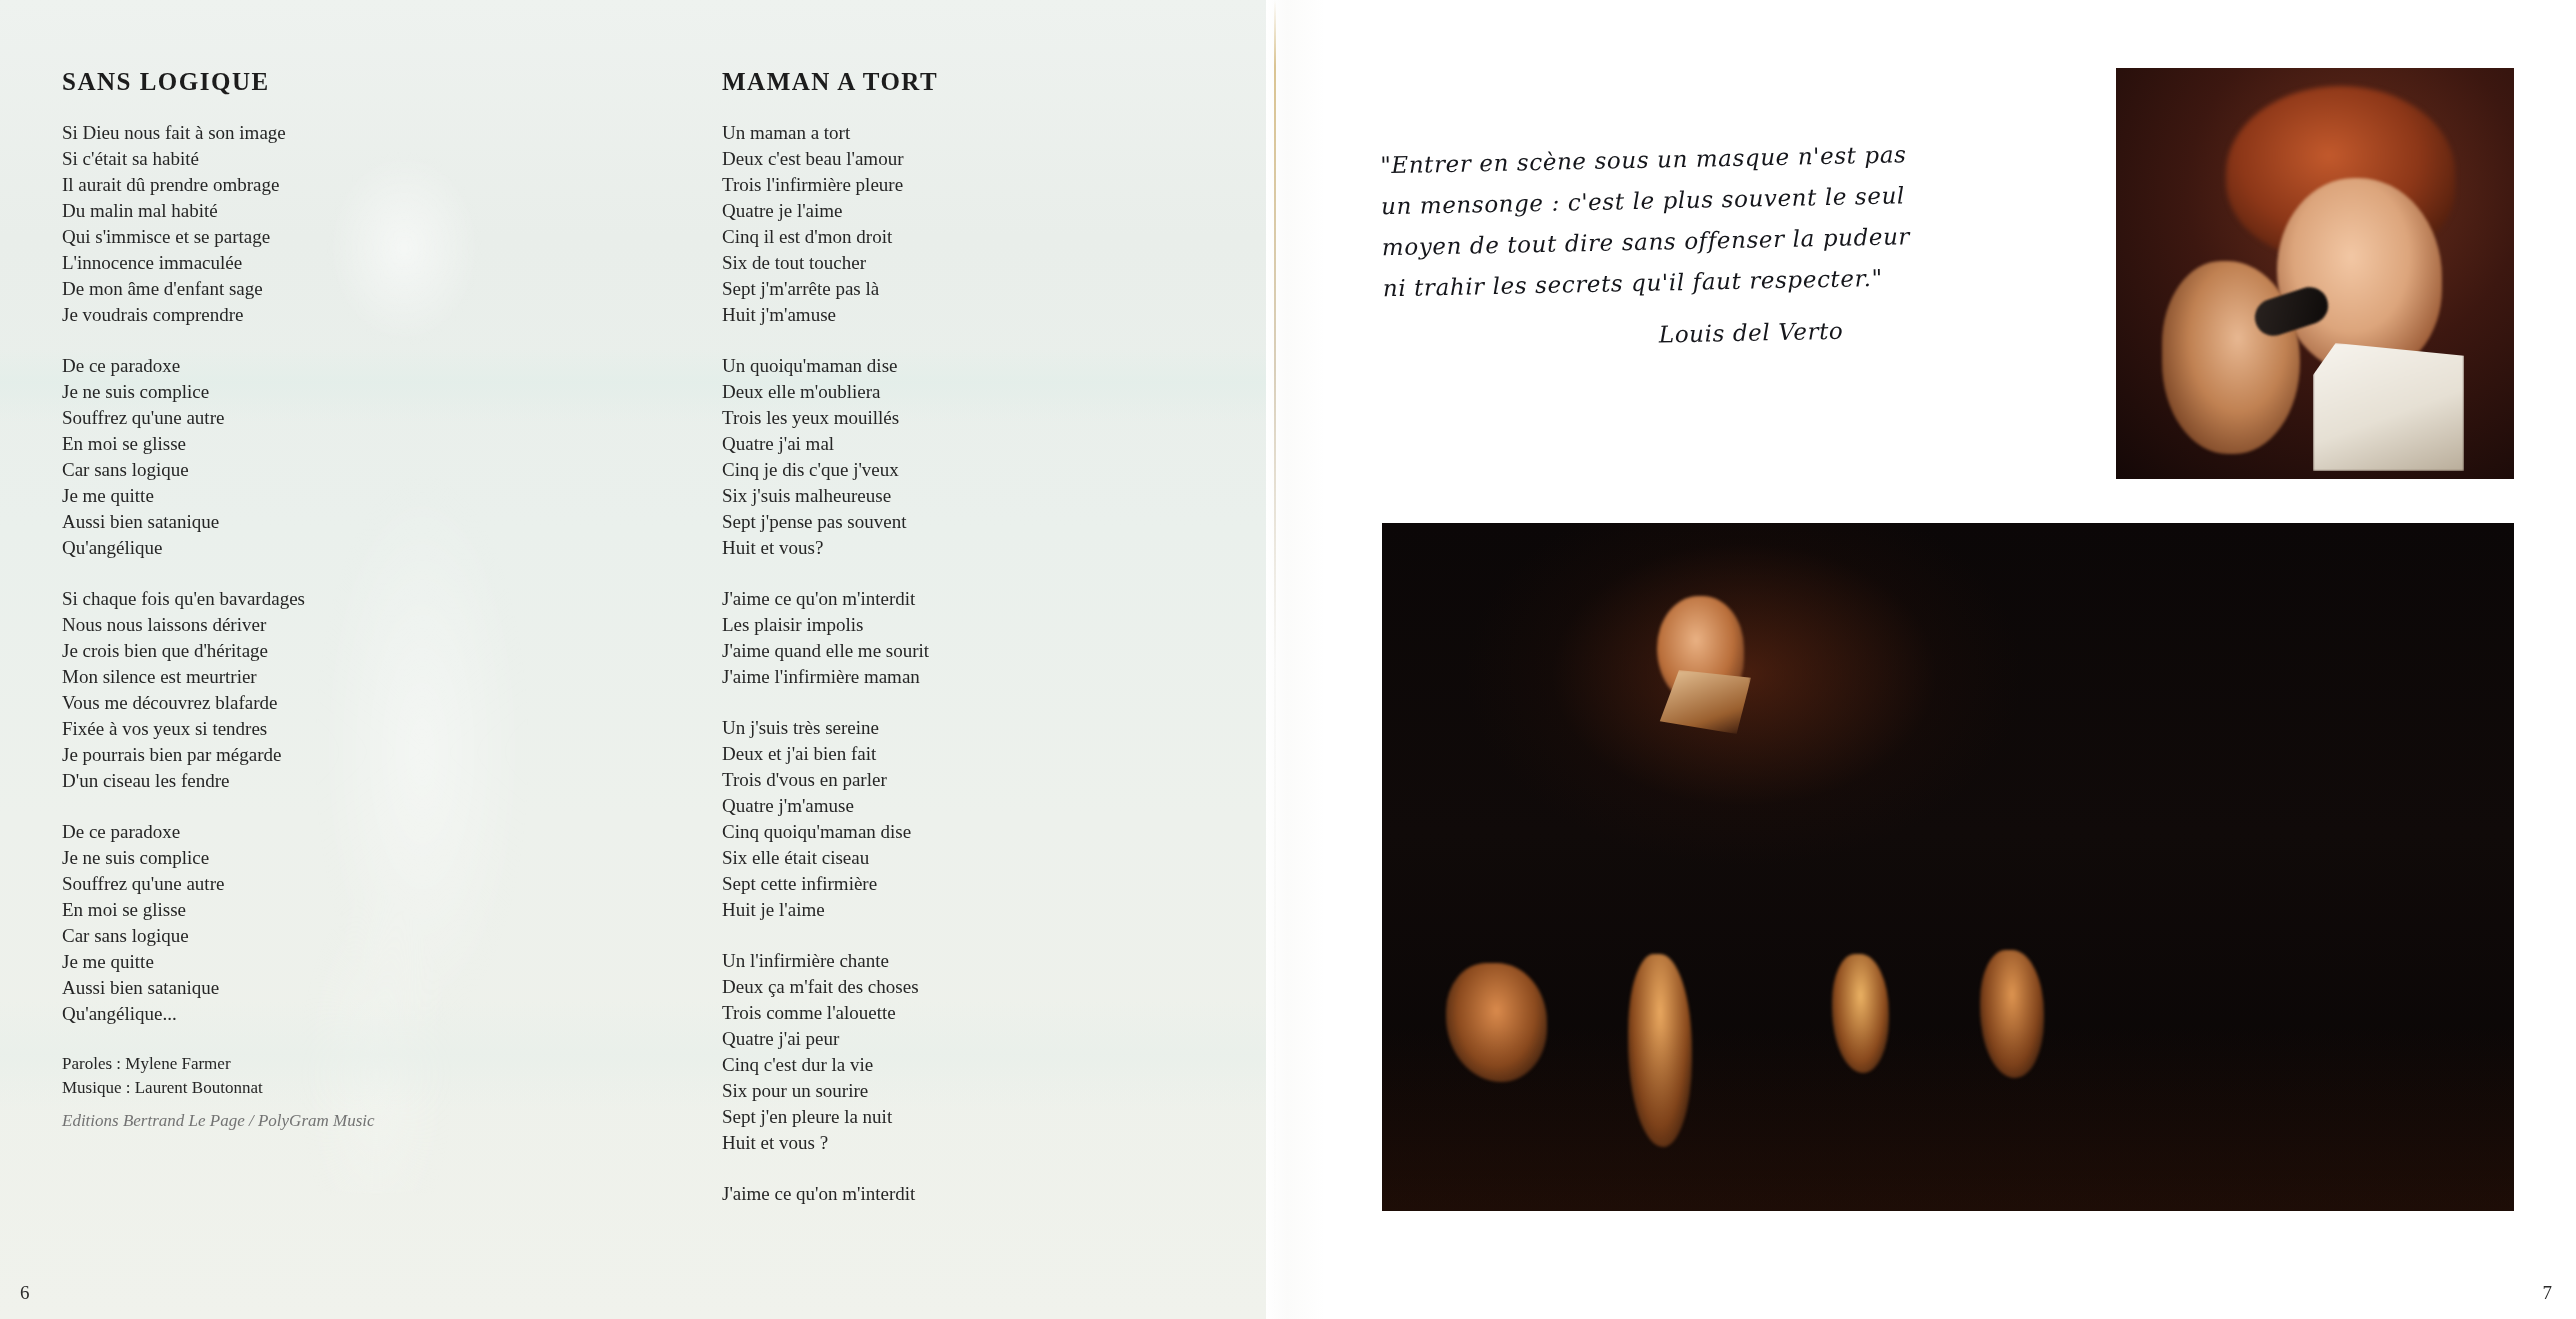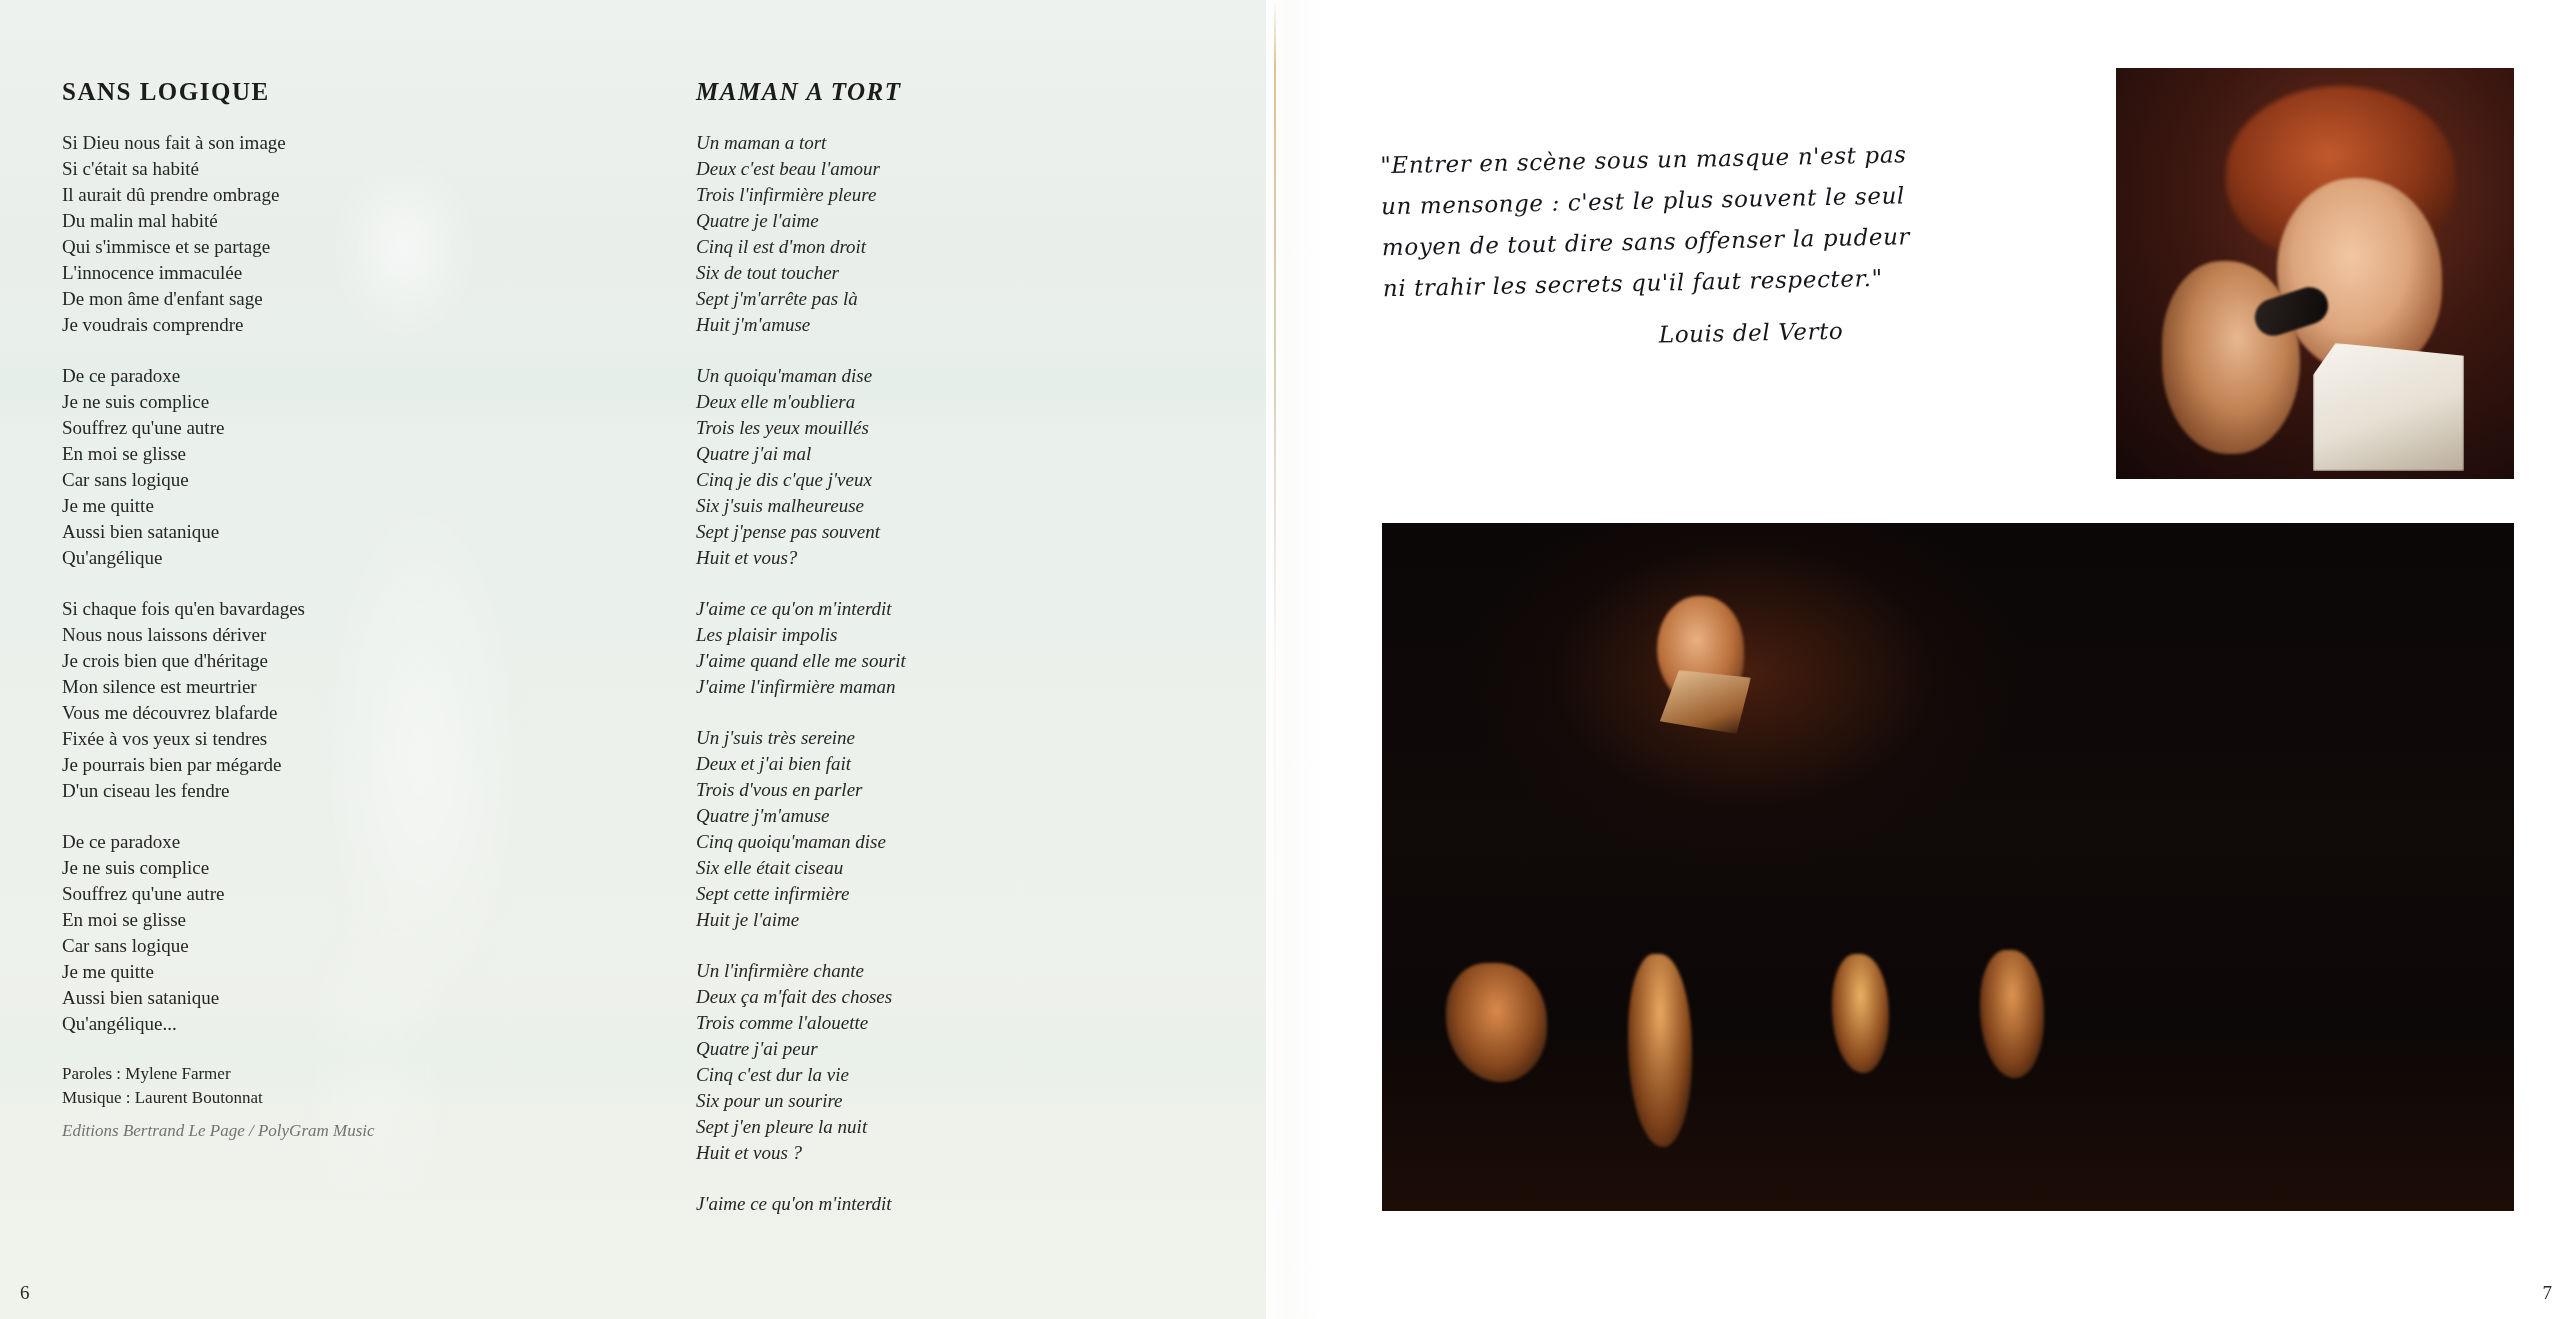--- a/index.html
+++ b/index.html
@@ -62,30 +62,30 @@
     top: 1000px;
     height: 110px;
     background: linear-gradient(180deg, rgba(238,243,238,0) 0%, rgba(231,239,234,0.6) 50%, rgba(240,243,237,0) 100%);
     pointer-events: none;
   }
   .col {
     position: absolute;
     top: 64px;
   }
   .col-left { left: 62px; width: 294px; }
-  .col-right { left: 696px; width: 312px; font-style: italic; }
+  .col-right { left: 722px; width: 312px; }
 
   .song-title {
     font-family: "Liberation Serif", serif;
     font-size: 25px;
     font-variant: small-caps;
     letter-spacing: 1.5px;
     color: #1c1c1c;
     font-weight: 700;
-    margin: 14px 0 24px 0;
+    margin: 4px 0 24px 0;
     white-space: nowrap;
   }
   .stanza {
     margin: 0 0 25px 0;
   }
   .line {
     font-family: "Liberation Serif", serif;
     font-size: 19px;
     line-height: 26px;
     color: #262626;

